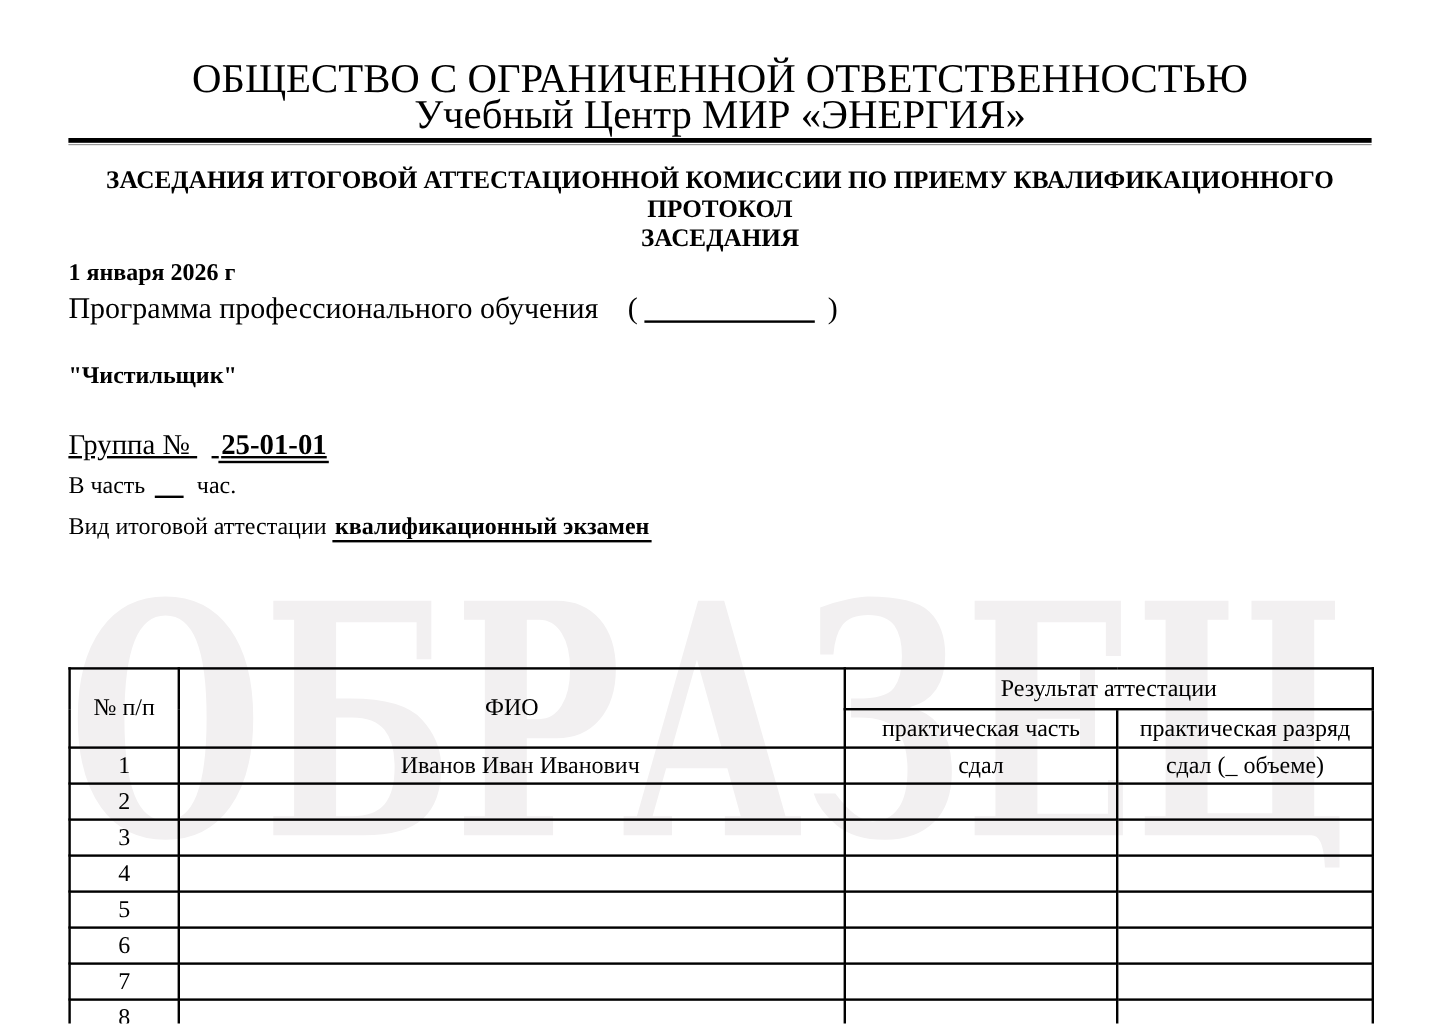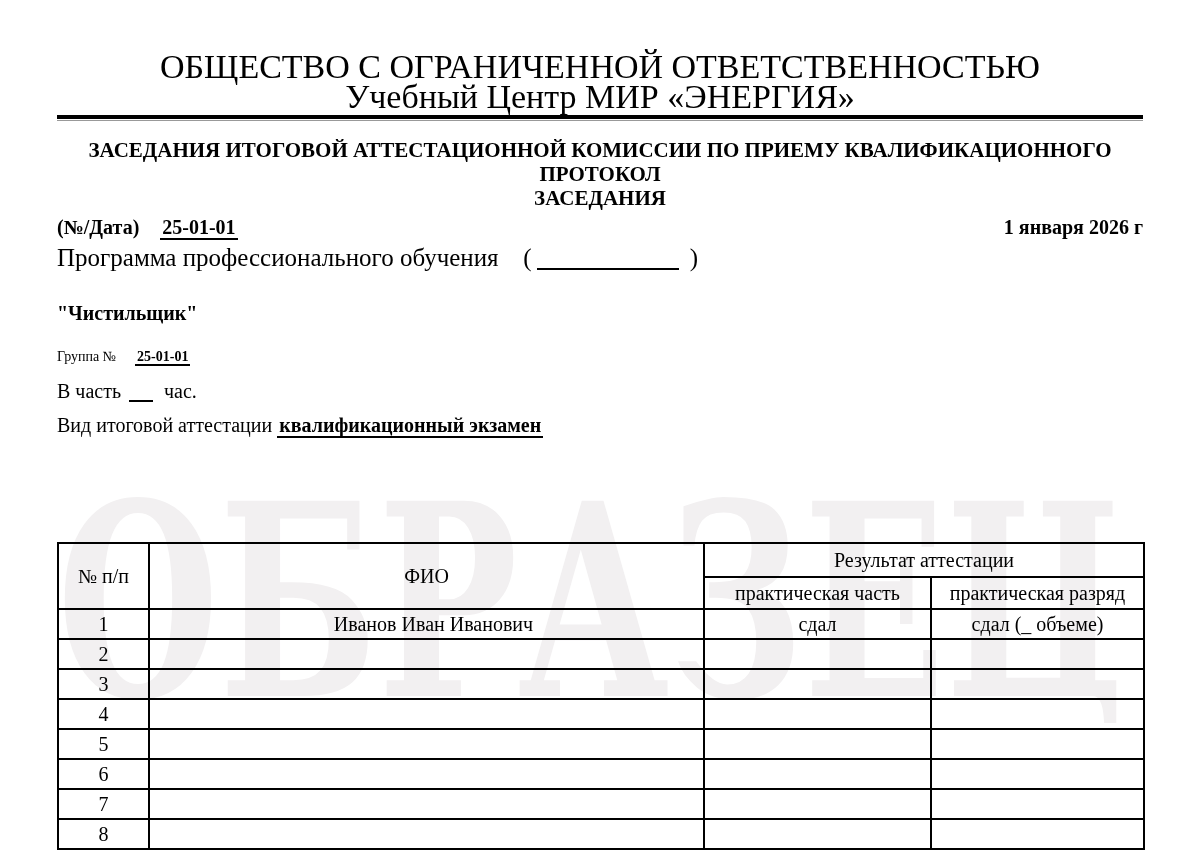--- a/index.html
+++ b/index.html
@@ -20,21 +20,21 @@
   .u-val { border-bottom:2px solid #000; padding:0 2px; }
   .num-label { margin-right:16px; }
 
   .program-line { margin-top:4px; font-size:25px; line-height:28px; }
   .blank-long { display:inline-block; width:142px; border-bottom:2px solid #000;
                 height:20px; vertical-align:-4px; margin:0 4px 0 6px; }
   .blank-short { display:inline-block; width:24px; border-bottom:2px solid #000;
                  height:18px; vertical-align:-4px; margin:0 6px 0 8px; }
 
   .profession-line { margin-top:28px; font-size:20px; font-weight:bold; line-height:26px; }
-  .group-line { margin-top:14px; font-size:14px; line-height:34px; }
+  .group-line { margin-top:28px; font-size:24px; line-height:34px;text-decoration:underline; }
   .group-line .u-val, .vid-line .u-val { font-weight:bold; }
   .volume-line { font-size:20px; line-height:34px; }
   .vid-line { font-size:20px; line-height:34px; }
   .gap-sm { display:inline-block; width:12px; }
 
   
   .watermark { position:absolute; left:55px; top:493px; z-index:0; }
   .watermark text { fill:#f2f0f1; font-family:"DejaVu Serif","Liberation Serif",serif; font-weight:bold; }
 
   
@@ -63,24 +63,20 @@
 
   <div class="content">
 
     <div class="title-block">
       <div>ЗАСЕДАНИЯ ИТОГОВОЙ АТТЕСТАЦИОННОЙ КОМИССИИ ПО ПРИЕМУ КВАЛИФИКАЦИОННОГО</div>
       <div>ПРОТОКОЛ</div>
       <div>ЗАСЕДАНИЯ</div>
     </div>
 
     <div class="meta-row">
-      <span>
-        <span class="num-label">(№/Дата)</span>
-        <span class="u-val">25-01-01</span>
-      </span>
       <span>1 января 2026 г</span>
     </div>
 
     <div class="program-line">
       <span>Программа профессионального обучения</span>
       <span class="gap-sm"></span>
       <span>(</span><span class="blank-long"></span>
       <span>)</span>
     </div>
 

